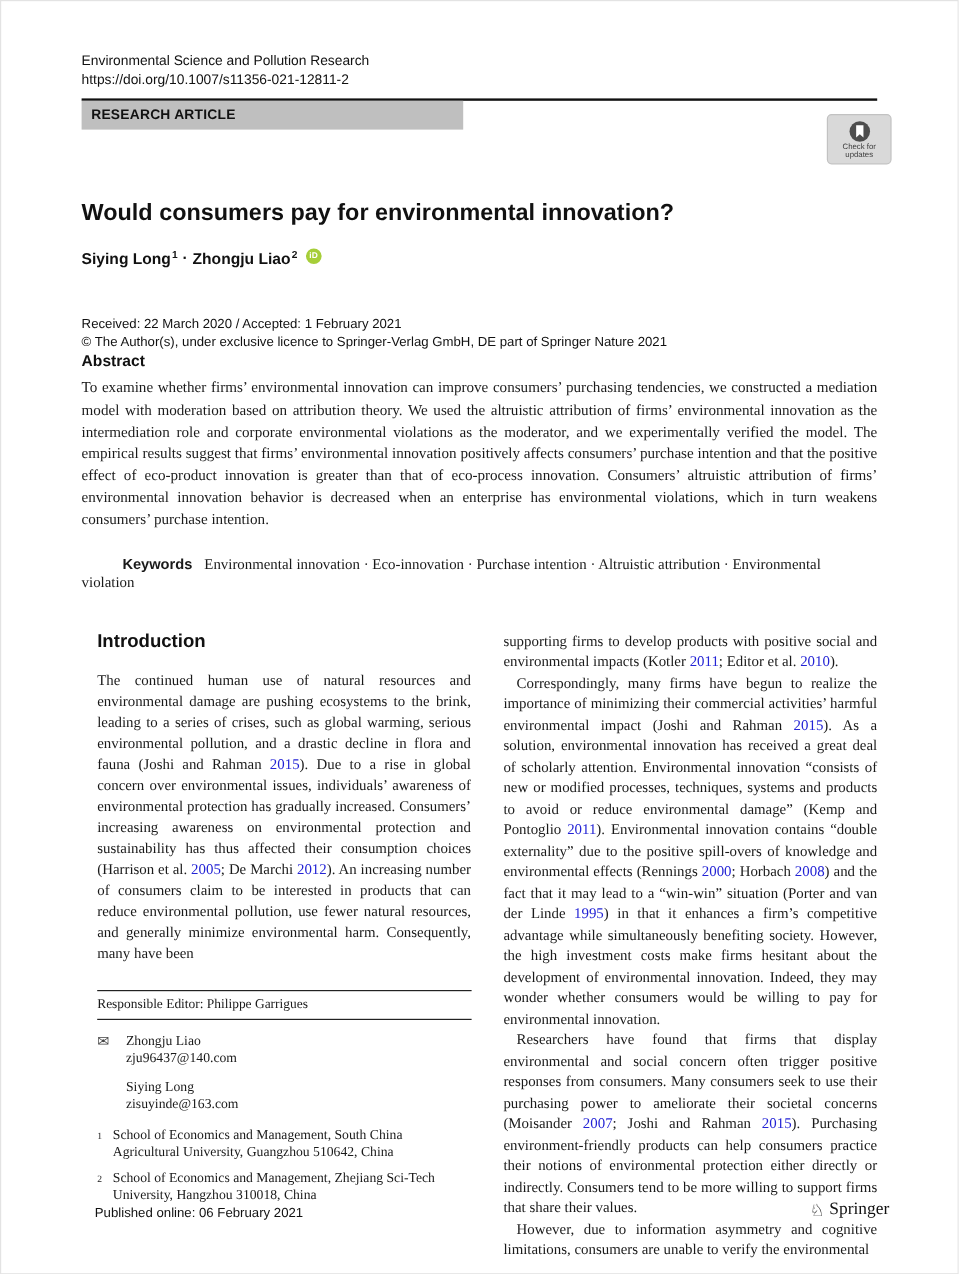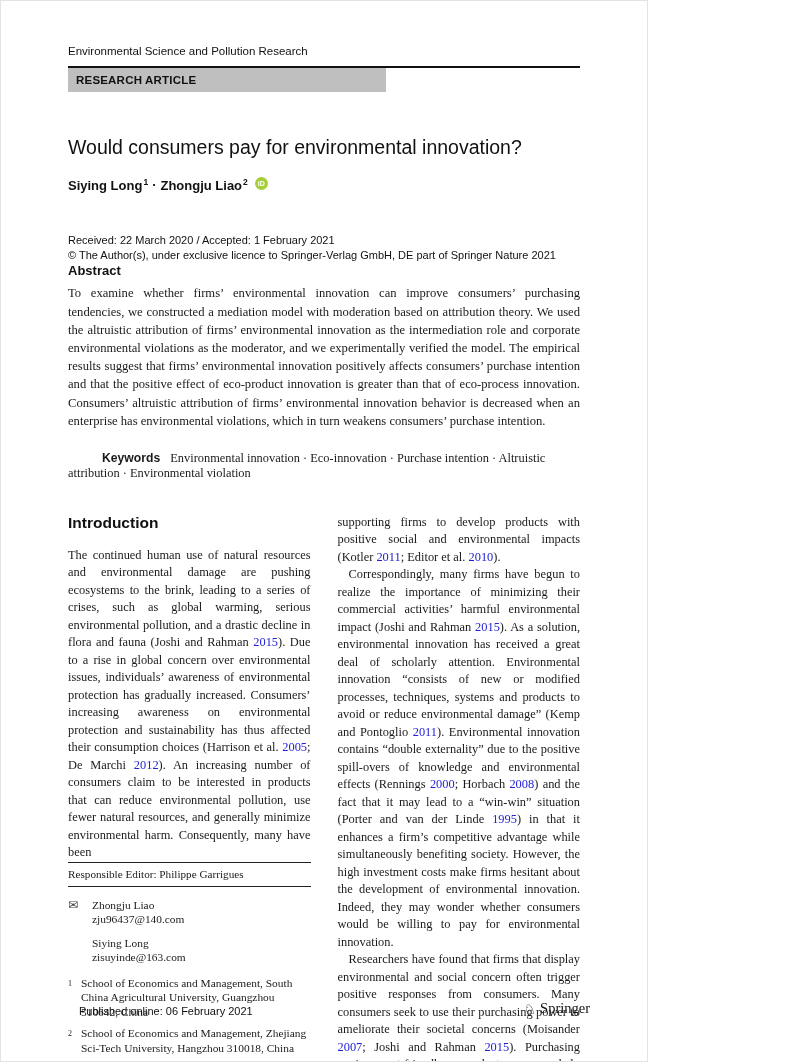--- a/index.html
+++ b/index.html
@@ -4,57 +4,57 @@
 <style>
   :root{
     --link:#2323d5;
     --orcid:#a6ce39;
     --banner:#bfbfbf;
     --ink:#1a1a1a;
   }
   *{margin:0;padding:0;box-sizing:border-box;}
   html,body{background:#fff;}
   body{width:799px;height:1062px;font-family:"Liberation Serif",serif;color:var(--ink);}
-  .page{position:relative;width:648px;height:1062px;background:#fff;overflow:hidden;border:1px solid #e3e3e3;}
+  .page{position:relative;width:799px;height:1062px;background:#fff;overflow:hidden;border:1px solid #e3e3e3;}
   .content{padding:42px 67px 0 67px;}
 
   
   .jheader{font-family:"Liberation Sans",sans-serif;font-size:11.5px;line-height:16px;color:#111;}
   .toprule{border:none;border-top:2.5px solid #111;margin-top:7px;}
   .banner{margin-top:0;width:318px;height:24px;background:var(--banner);
           font-family:"Liberation Sans",sans-serif;font-weight:bold;font-size:11.5px;
           color:#111;display:flex;align-items:center;padding-left:8px;letter-spacing:.2px;}
 
   
   .updates{position:absolute;left:688px;top:94px;width:54px;height:42px;background:#d9d9d9;
            border:1px solid #c2c2c2;border-radius:4px;display:flex;flex-direction:column;
            align-items:center;justify-content:center;cursor:pointer;}
   .updates .lbl{font-family:"Liberation Sans",sans-serif;font-size:6.5px;line-height:7px;color:#3c3c3c;text-align:center;}
 
   
-  .title{margin-top:42px;font-family:"Liberation Sans",sans-serif;font-weight:normal;
+  .title{margin-top:56px;font-family:"Liberation Sans",sans-serif;font-weight:bold;
          font-size:19.5px;line-height:26px;color:#111;}
   .authors{margin-top:17px;font-family:"Liberation Sans",sans-serif;font-weight:bold;
            font-size:13px;color:#111;display:flex;align-items:flex-start;gap:4px;}
   .authors sup{font-size:8.5px;vertical-align:super;font-weight:bold;margin-left:1px;}
   .orcid{display:inline-flex;align-items:center;justify-content:center;width:13px;height:13px;
          border-radius:50%;background:var(--orcid);color:#fff;font-size:7px;font-weight:bold;
          font-family:"Liberation Sans",sans-serif;margin-left:3px;cursor:pointer;}
 
   
   .meta{margin-top:40px;font-family:"Liberation Sans",sans-serif;font-size:11px;line-height:15px;color:#111;}
 
   
   .absheading{font-family:"Liberation Sans",sans-serif;font-weight:bold;font-size:13px;color:#111;}
   .abstext{margin-top:6px;font-size:12.6px;line-height:18.2px;text-align:justify;}
   .kw{margin-top:21px;font-size:12.4px;}
   .kw .kwlabel{font-family:"Liberation Sans",sans-serif;font-weight:bold;font-size:12.2px;margin-right:10px;padding-left:34px;}
 
   
-  .cols{margin-top:33px;display:flex;gap:27px;height:478px;}
+  .cols{margin-top:33px;display:flex;gap:27px;height:478px;margin-left:13px;}
   .col{width:319px;display:flex;flex-direction:column;}
   .introheading{font-family:"Liberation Sans",sans-serif;font-weight:bold;font-size:15.5px;color:#111;margin-bottom:15px;}
   .body-p{font-size:12.4px;line-height:17.5px;text-align:justify;}
   .body-p.indent{text-indent:11px;}
   .cite{color:var(--link);cursor:pointer;}
 
   
   .footnotes{margin-top:auto;}
   .fnrule{border:none;border-top:1px solid #222;}
   .editor{font-size:11.2px;line-height:14px;padding:4px 0 5px 0;}
@@ -76,20 +76,21 @@
   .springer .horse{font-family:"DejaVu Sans",sans-serif;font-size:14px;line-height:14px;}
 </style>
 </head>
 <body>
 
 <div class="page">
   <div class="content">
 
     <div class="jheader">
       <div>Environmental Science and Pollution Research</div>
+      <div>https://doi.org/10.1007/s11356-021-12811-2</div>
     </div>
 
     <hr class="toprule">
     <div class="banner">
       <span>RESEARCH ARTICLE</span>
     </div>
 
     <div class="updates">
       <span style="line-height:0;">
         <svg width="19" height="19" viewBox="0 0 20 20">

